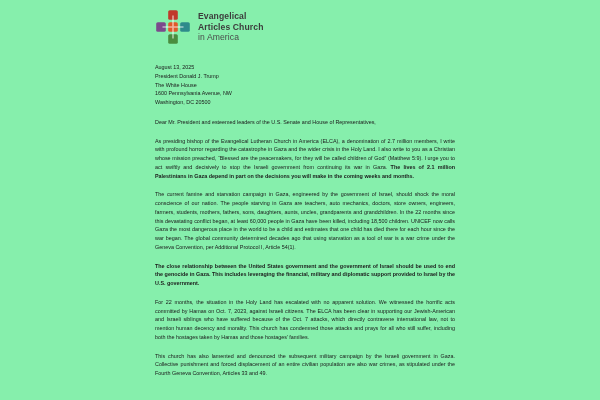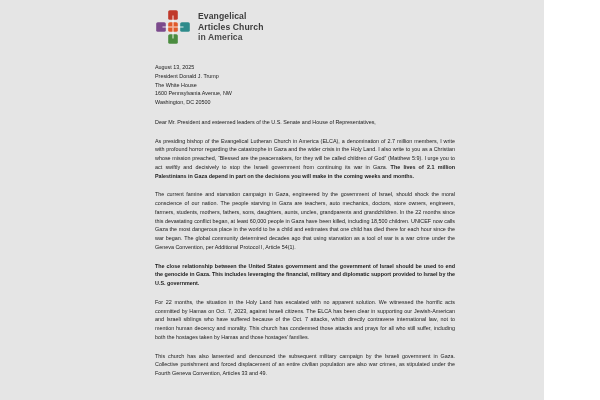--- a/index.html
+++ b/index.html
@@ -8,23 +8,23 @@
   }
   body {
     width: 600px;
     height: 400px;
     background: #ffffff;
     font-family: "Liberation Sans", sans-serif;
     overflow: hidden;
   }
   .page {
     position: relative;
-    width: 544px;
+    width: 600px;
     height: 400px;
-    background: #e5e5e5;
+    background: #86efac;
     box-sizing: border-box;
   }
   .content {
     position: absolute;
     left: 155px;
     top: 0;
     width: 300px;
   }
   
   .letterhead {
@@ -42,21 +42,21 @@
   }
   .logo svg { display: block; }
   .wordmark {
     font-size: 8.6px;
     line-height: 1.25;
     color: #3c3c3c;
     font-weight: bold;
     letter-spacing: 0.1px;
   }
   .wordmark .w-line { display: block; }
-  .wordmark .w-line.last { font-weight: bold; color: #4a4a4a; }
+  .wordmark .w-line.last { font-weight: normal; color: #4a4a4a; }
 
   
   .letter {
     margin-top: 10px;
     font-size: 5.4px;
     line-height: 1.62;
     color: #1a1a1a;
     text-align: left;
   }
   .addr-block {

